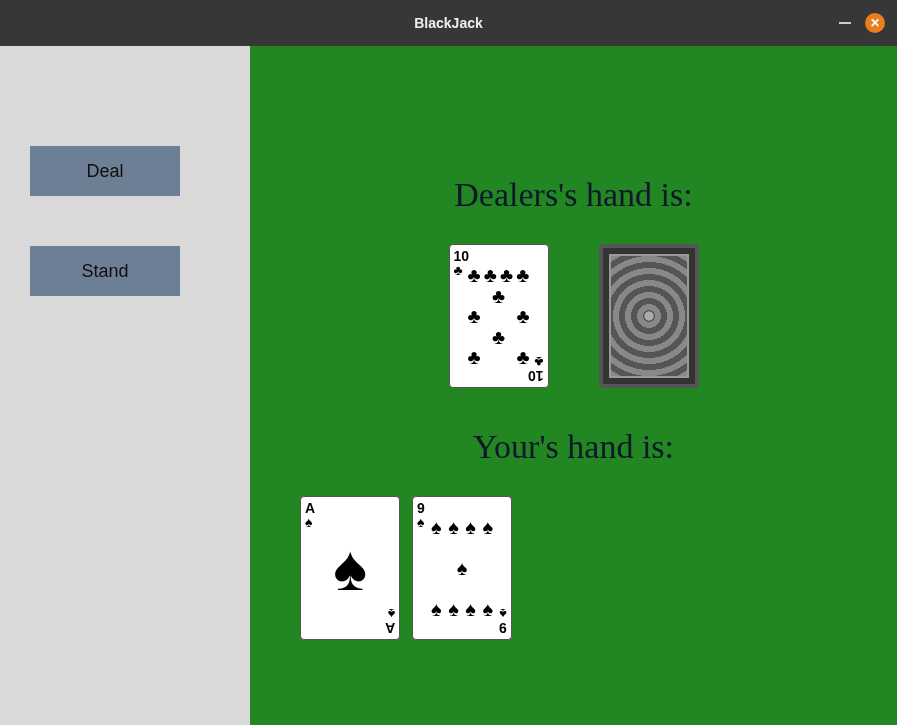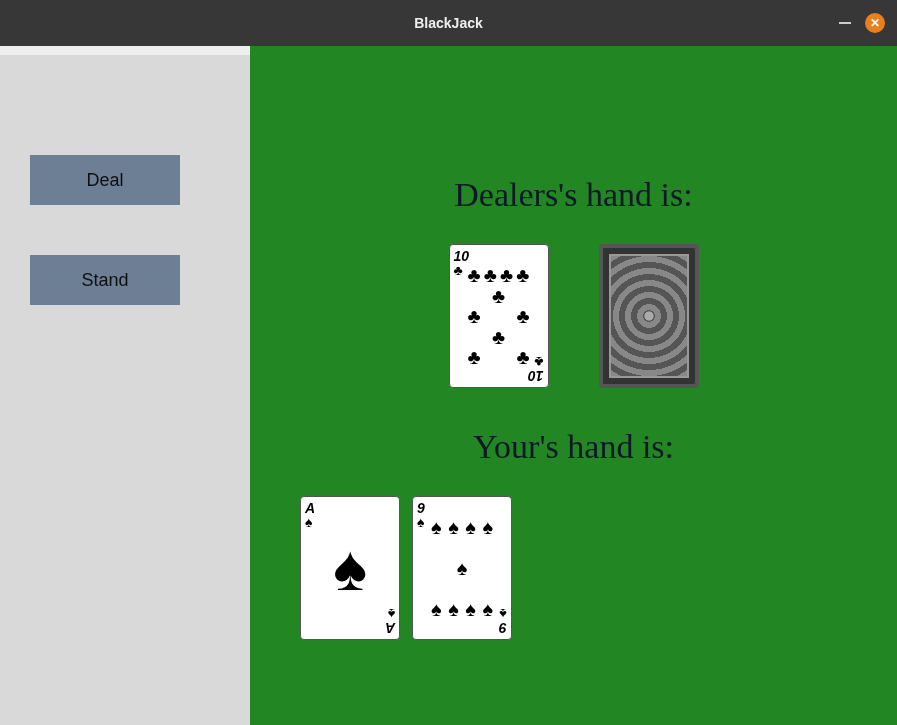--- a/index.html
+++ b/index.html
@@ -13,37 +13,37 @@
   .winctl { display: flex; align-items: center; gap: 14px; position: absolute; right: 12px; top: 50%; transform: translateY(-50%); }
   .minimize-btn { width: 12px; height: 2px; background: #ccc; cursor: pointer; }
   .close-btn {
     width: 20px; height: 20px; border-radius: 50%; background: #e9801d;
     display: flex; align-items: center; justify-content: center; color: #fff;
     font-size: 12px; font-weight: bold; cursor: pointer; line-height: 1;
   }
   .body { flex: 1; display: flex; background: #eee; }
   .sidebar {
     width: 250px; background: #d9d9d9; padding: 30px;
-    display: flex; flex-direction: column; gap: 50px; padding-top: 100px; margin-top: 9px;
+    display: flex; flex-direction: column; gap: 50px; padding-top: 100px;
   }
   .sidebar .btn {
     width: 150px; height: 50px; background: #6d7f95; border: none;
     color: #0f0f0f; font-size: 18px; cursor: pointer;
     display: flex; align-items: center; justify-content: center;
   }
   .sidebar .spacer { flex: 0 0 100px; }
   .playfield {
     flex: 1; background: #228722; display: flex; flex-direction: column;
     align-items: center; padding-top: 130px; gap: 30px;
   }
   .handlabel {
     font-family: "Comic Sans MS", "Comic Sans", cursive;
     font-size: 34px; color: #0f172a;
   }
-  .cards-row { display: flex; gap: 50px; font-style: italic; }
+  .cards-row { display: flex; gap: 50px; }
   .player-row { gap: 12px; align-self: flex-start; margin-left: 50px; }
   .card {
     width: 100px; height: 144px; background: #fff; border: 1px solid #555;
     border-radius: 4px; position: relative; overflow: hidden;
   }
   .card .corner { position: absolute; font-size: 14px; font-weight: bold; line-height: 1; }
   .card .tl { top: 4px; left: 4px; }
   .card .br { bottom: 4px; right: 4px; transform: rotate(180deg); }
   .card .corner .pip { font-size: 14px; display: block; }
   .card .center-grid {

